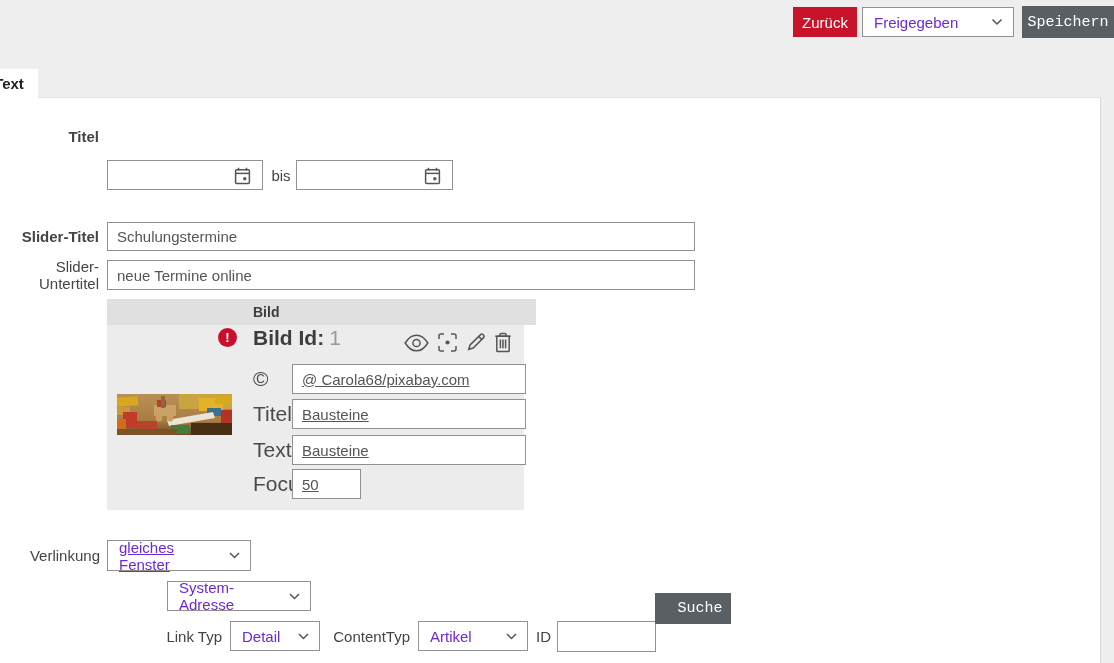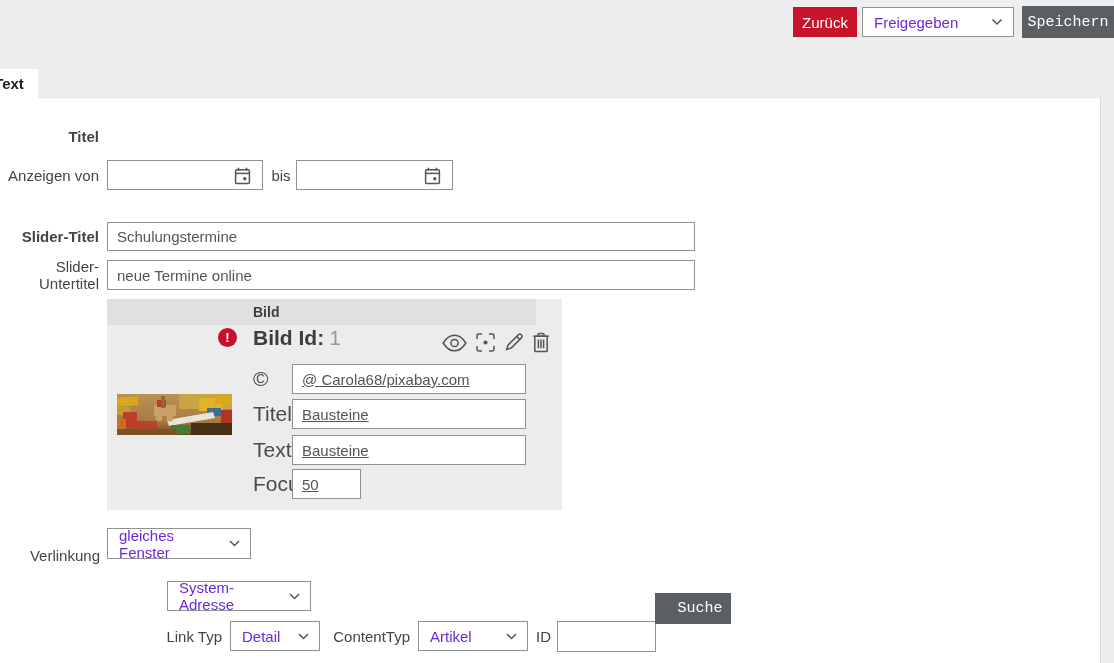--- a/index.html
+++ b/index.html
@@ -39,21 +39,21 @@
   .italic { font-style:italic; }
   .select {
     position:absolute; border:1px solid #919191; background:#fff; color:#6d28d9;
     font-size:15px; display:flex; align-items:center; justify-content:space-between;
     padding:0 10px 0 11px; cursor:pointer;
   }
   .icon-btn { display:flex; align-items:center; cursor:pointer; }
   .cal-icon { position:absolute; cursor:pointer; }
   
   #bild-panel {
-    position:absolute; left:107px; top:299px; width:455px; height:211px;
+    position:absolute; left:107px; top:299px; width:417px; height:211px;
     background:#ececec;
   }
   #bild-panel-header {
     position:absolute; left:0; top:0; width:429px; height:26px;
     background:#e0e0e0; display:flex; align-items:center;
     font-size:14px; font-weight:bold; color:#3d3d3d; padding-left:146px;
   }
   #error-badge {
     position:absolute; left:111px; top:29px; width:19px; height:19px;
     border-radius:50%; background:#c8102e; color:#fff; font-weight:bold;
@@ -81,21 +81,20 @@
 
   <button class="btn btn-gray abs" style="left:1022px; top:6px; width:92px; height:32px;">Speichern</button>
 
   <div id="tab-text">
     <span>Text</span>
   </div>
   <div id="content-panel"></div>
 
   <div class="label r bold" style="left:0; top:122px; width:99px; height:29px;">Titel</div>
 
-  <div class="label r" style="left:0; top:160px; width:99px; height:30px;">Anzeigen von</div>
   <input class="input" style="left: 107px; top: 160px; width: 156px; height: 30px; padding-right: 28px;" value="">
   <svg class="gicon cal-icon" style="left:234px; top:167px;" width="17" height="18" viewBox="0 0 17 18">
     <path d="M4.5,0.8 V3.4 M12.5,0.8 V3.4"></path>
     <rect x="1.6" y="2.8" width="13.8" height="13.6" rx="1"></rect>
     <path d="M1.6,6.4 H15.4"></path>
     <circle cx="10.8" cy="11.8" r="1.7" fill="#555" stroke="none"></circle>
   </svg>
   <div class="label" style="left:268px; top:160px; width:26px; height:30px; justify-content:center;">bis</div>
   <input class="input" style="left: 296px; top: 160px; width: 157px; height: 30px; padding-right: 28px;" value="">
   <svg class="gicon cal-icon" style="left:424px; top:167px;" width="17" height="18" viewBox="0 0 17 18">
@@ -196,21 +195,21 @@
     <input class="input panel-input" style="top: 100px;" value="Bausteine">
 
     <div class="panel-label" style="top:136px; height:30px;">Text</div>
     <input class="input panel-input" style="top: 136px;" value="Bausteine">
 
     <div class="panel-label" style="top:170px; height:30px;">Focus</div>
     <input class="input panel-input" style="top: 170px; width: 69px;" value="50">
   </div>
 
   <div class="label r" style="left:0; top:540px; width:100px; height:31px;">Verlinkung</div>
-  <div class="select" style="left:107px; top:528px; width:144px; height:31px;">
+  <div class="select" style="left:107px; top:540px; width:144px; height:31px;text-decoration:underline;">
     <span>gleiches Fenster</span>
     <svg class="gicon" width="11" height="7" viewBox="0 0 11 7">
         <polyline points="1,1 5.5,5.5 10,1"></polyline>
       </svg>
   </div>
 
   <div class="select" style="left:167px; top:581px; width:144px; height:30px;">
     <span>System-Adresse</span>
     <svg class="gicon" width="11" height="7" viewBox="0 0 11 7">
         <polyline points="1,1 5.5,5.5 10,1"></polyline>

